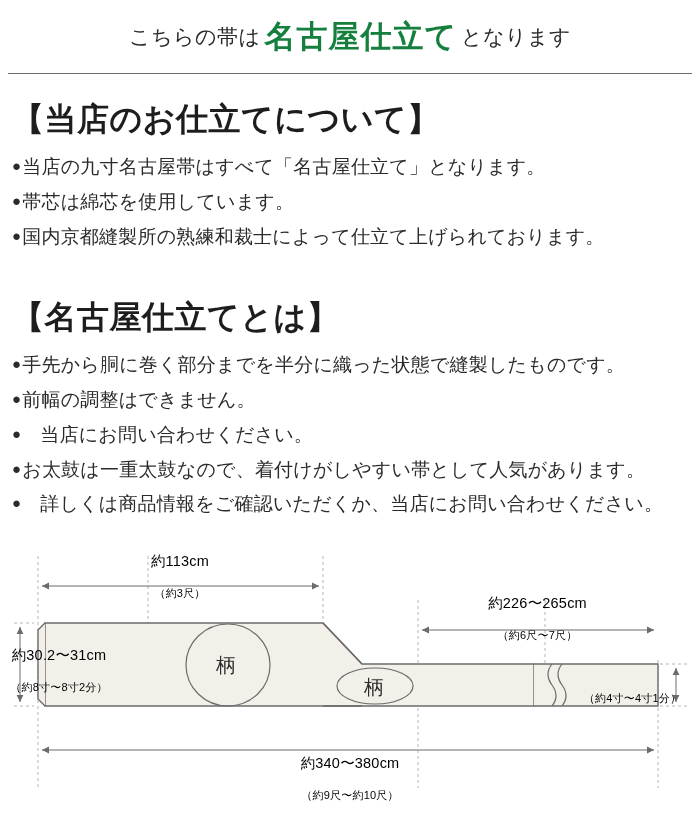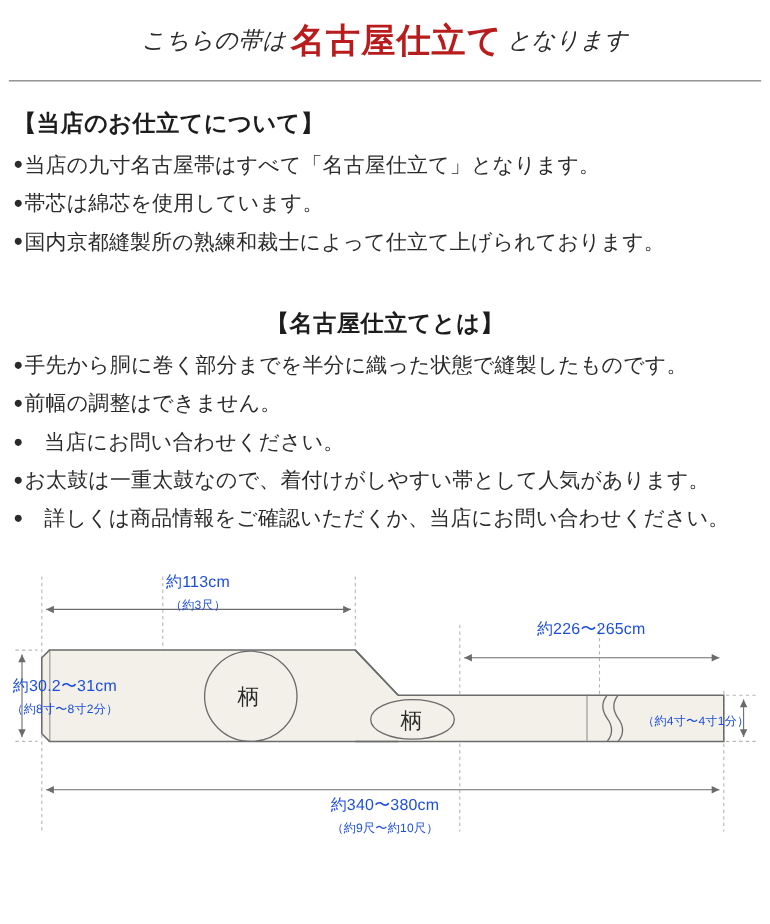--- a/index.html
+++ b/index.html
@@ -24,48 +24,47 @@
     height: 74px;
     display: flex;
     align-items: center;
     justify-content: center;
     white-space: nowrap;
   }
   .header .small {
     font-size: 21px;
     letter-spacing: 0.5px;
     color: #2b2b2b;
-    font-style: italic;
   }
   .header .big {
     font-size: 31px;
     font-weight: bold;
     letter-spacing: 1px;
     margin: 0 4px;
-    color: #b91c1c;
+    color: #15803d;
   }
   .header-rule {
     position: absolute;
     left: 8px;
     right: 8px;
     bottom: 0;
     height: 1px;
     background: #6b6b6b;
   }
 
   
   .section { padding: 0 12px; }
   .sec-title {
-    font-size: 21px;
+    font-size: 32px;
     font-weight: bold;
     letter-spacing: 0.5px;
     color: #1d1d1d;
   }
   .sec1-title { margin-top: 24px; }
-  .sec2-title { margin-top: 44px; text-align: center; }
+  .sec2-title { margin-top: 44px; }
 
   .bullets { margin-top: 10px; }
   .bullet {
     display: flex;
     align-items: flex-start;
     font-size: 19px;
     line-height: 1.62;
     letter-spacing: 0.2px;
     margin-top: 4px;
   }
@@ -85,24 +84,24 @@
     width: 700px;
     height: 262px;
     margin-top: 18px;
   }
   .diagram svg { display: block; }
   .dlabel {
     position: absolute;
     font-family: "Liberation Sans", sans-serif;
     text-align: center;
     white-space: nowrap;
-    color: #1d4ed8;
+    color: #000000;
   }
   .dlabel .m { display: block; font-size: 14.5px; letter-spacing: 0.2px; }
-  .dlabel .s { display: block; font-size: 11px; margin-top: 4px; letter-spacing: 0.2px; }
+  .dlabel .s { display: block; font-size: 11px; margin-top: 15px; letter-spacing: 0.2px; }
 
   .patt-label {
     position: absolute;
     font-family: "Liberation Serif", serif;
     font-size: 20px;
     color: #2b2b2b;
   }
 </style>
 </head>
 <body>
@@ -234,20 +233,21 @@
     <div class="patt-label" style="left:216px; top:114px;">柄</div>
     <div class="patt-label" style="left:364px; top:136px;">柄</div>
 
     <div class="dlabel" style="left:120px; top:14px; width:120px;">
       <span class="m">約113cm</span>
       <span class="s">（約3尺）</span>
     </div>
 
     <div class="dlabel" style="left:420px; top:56px; width:235px;">
       <span class="m">約226〜265cm</span>
+      <span class="s">（約6尺〜7尺）</span>
     </div>
 
     <div class="dlabel" style="left:0px; top:108px; width:118px; text-align:center;">
       <span class="m">約30.2〜31cm</span>
       <span class="s">（約8寸〜8寸2分）</span>
     </div>
 
     <div class="dlabel" style="left:570px; top:138px; width:125px;">
       <span class="s">（約4寸〜4寸1分）</span>
     </div>

